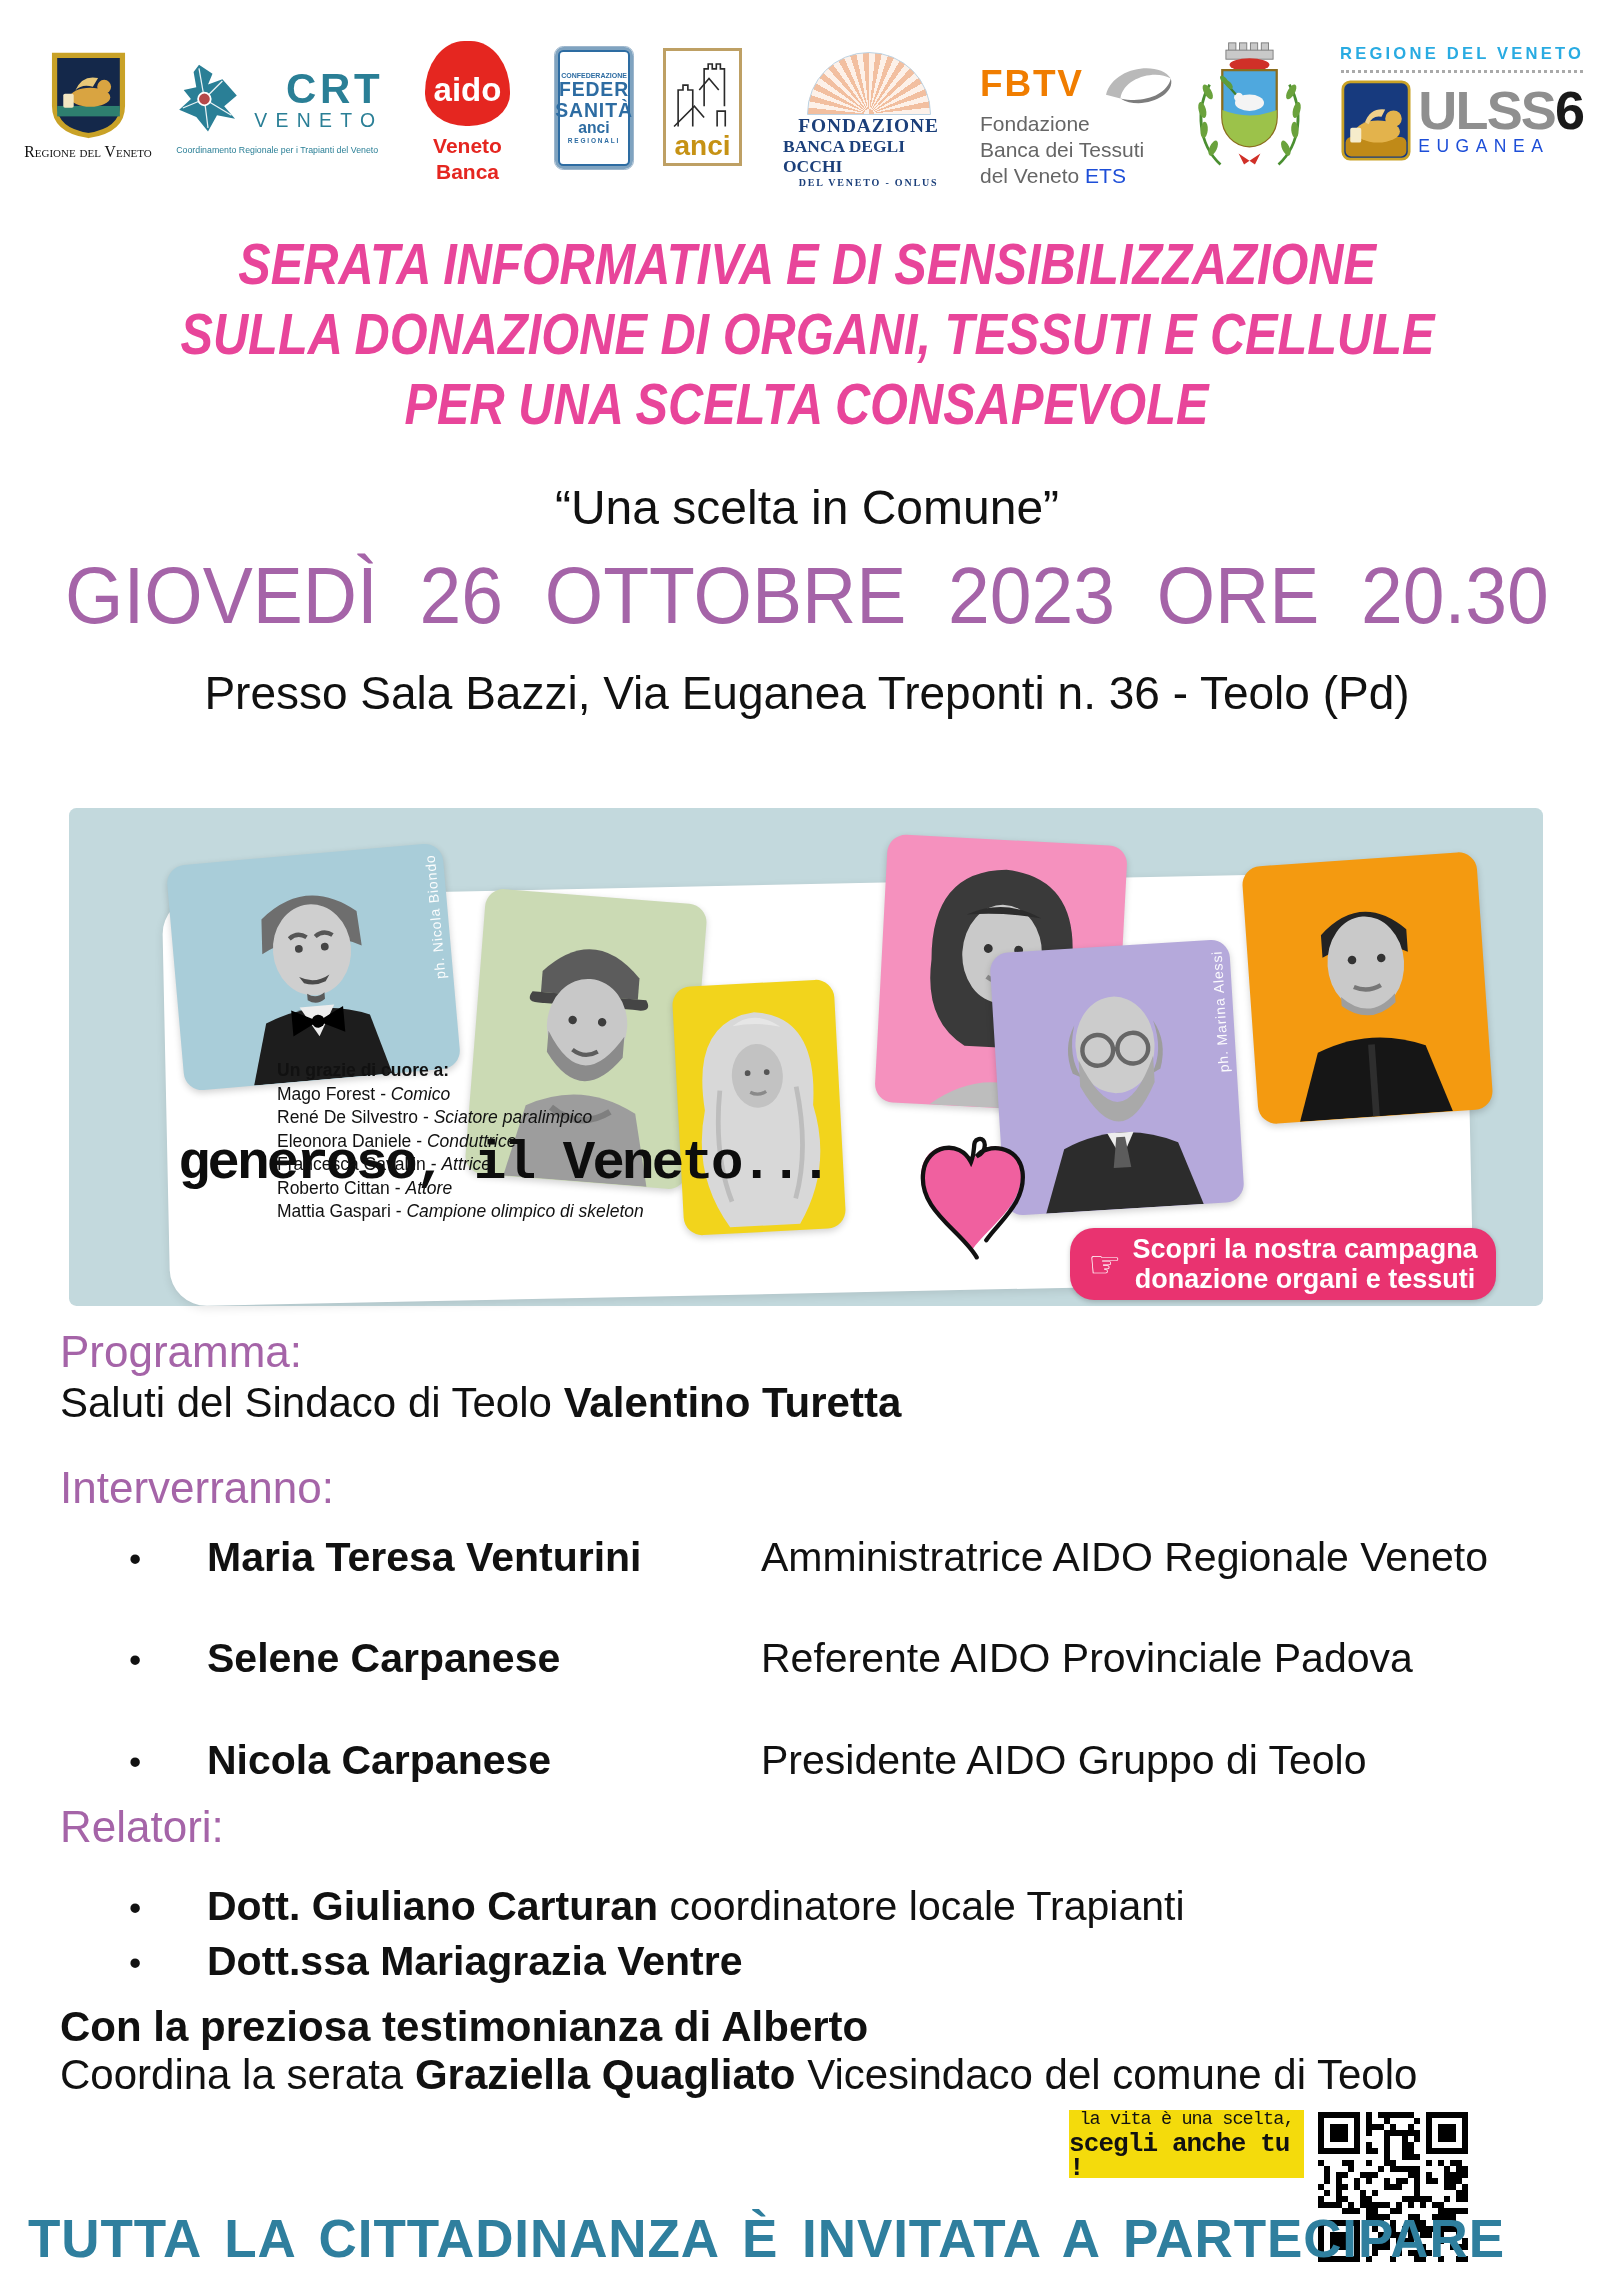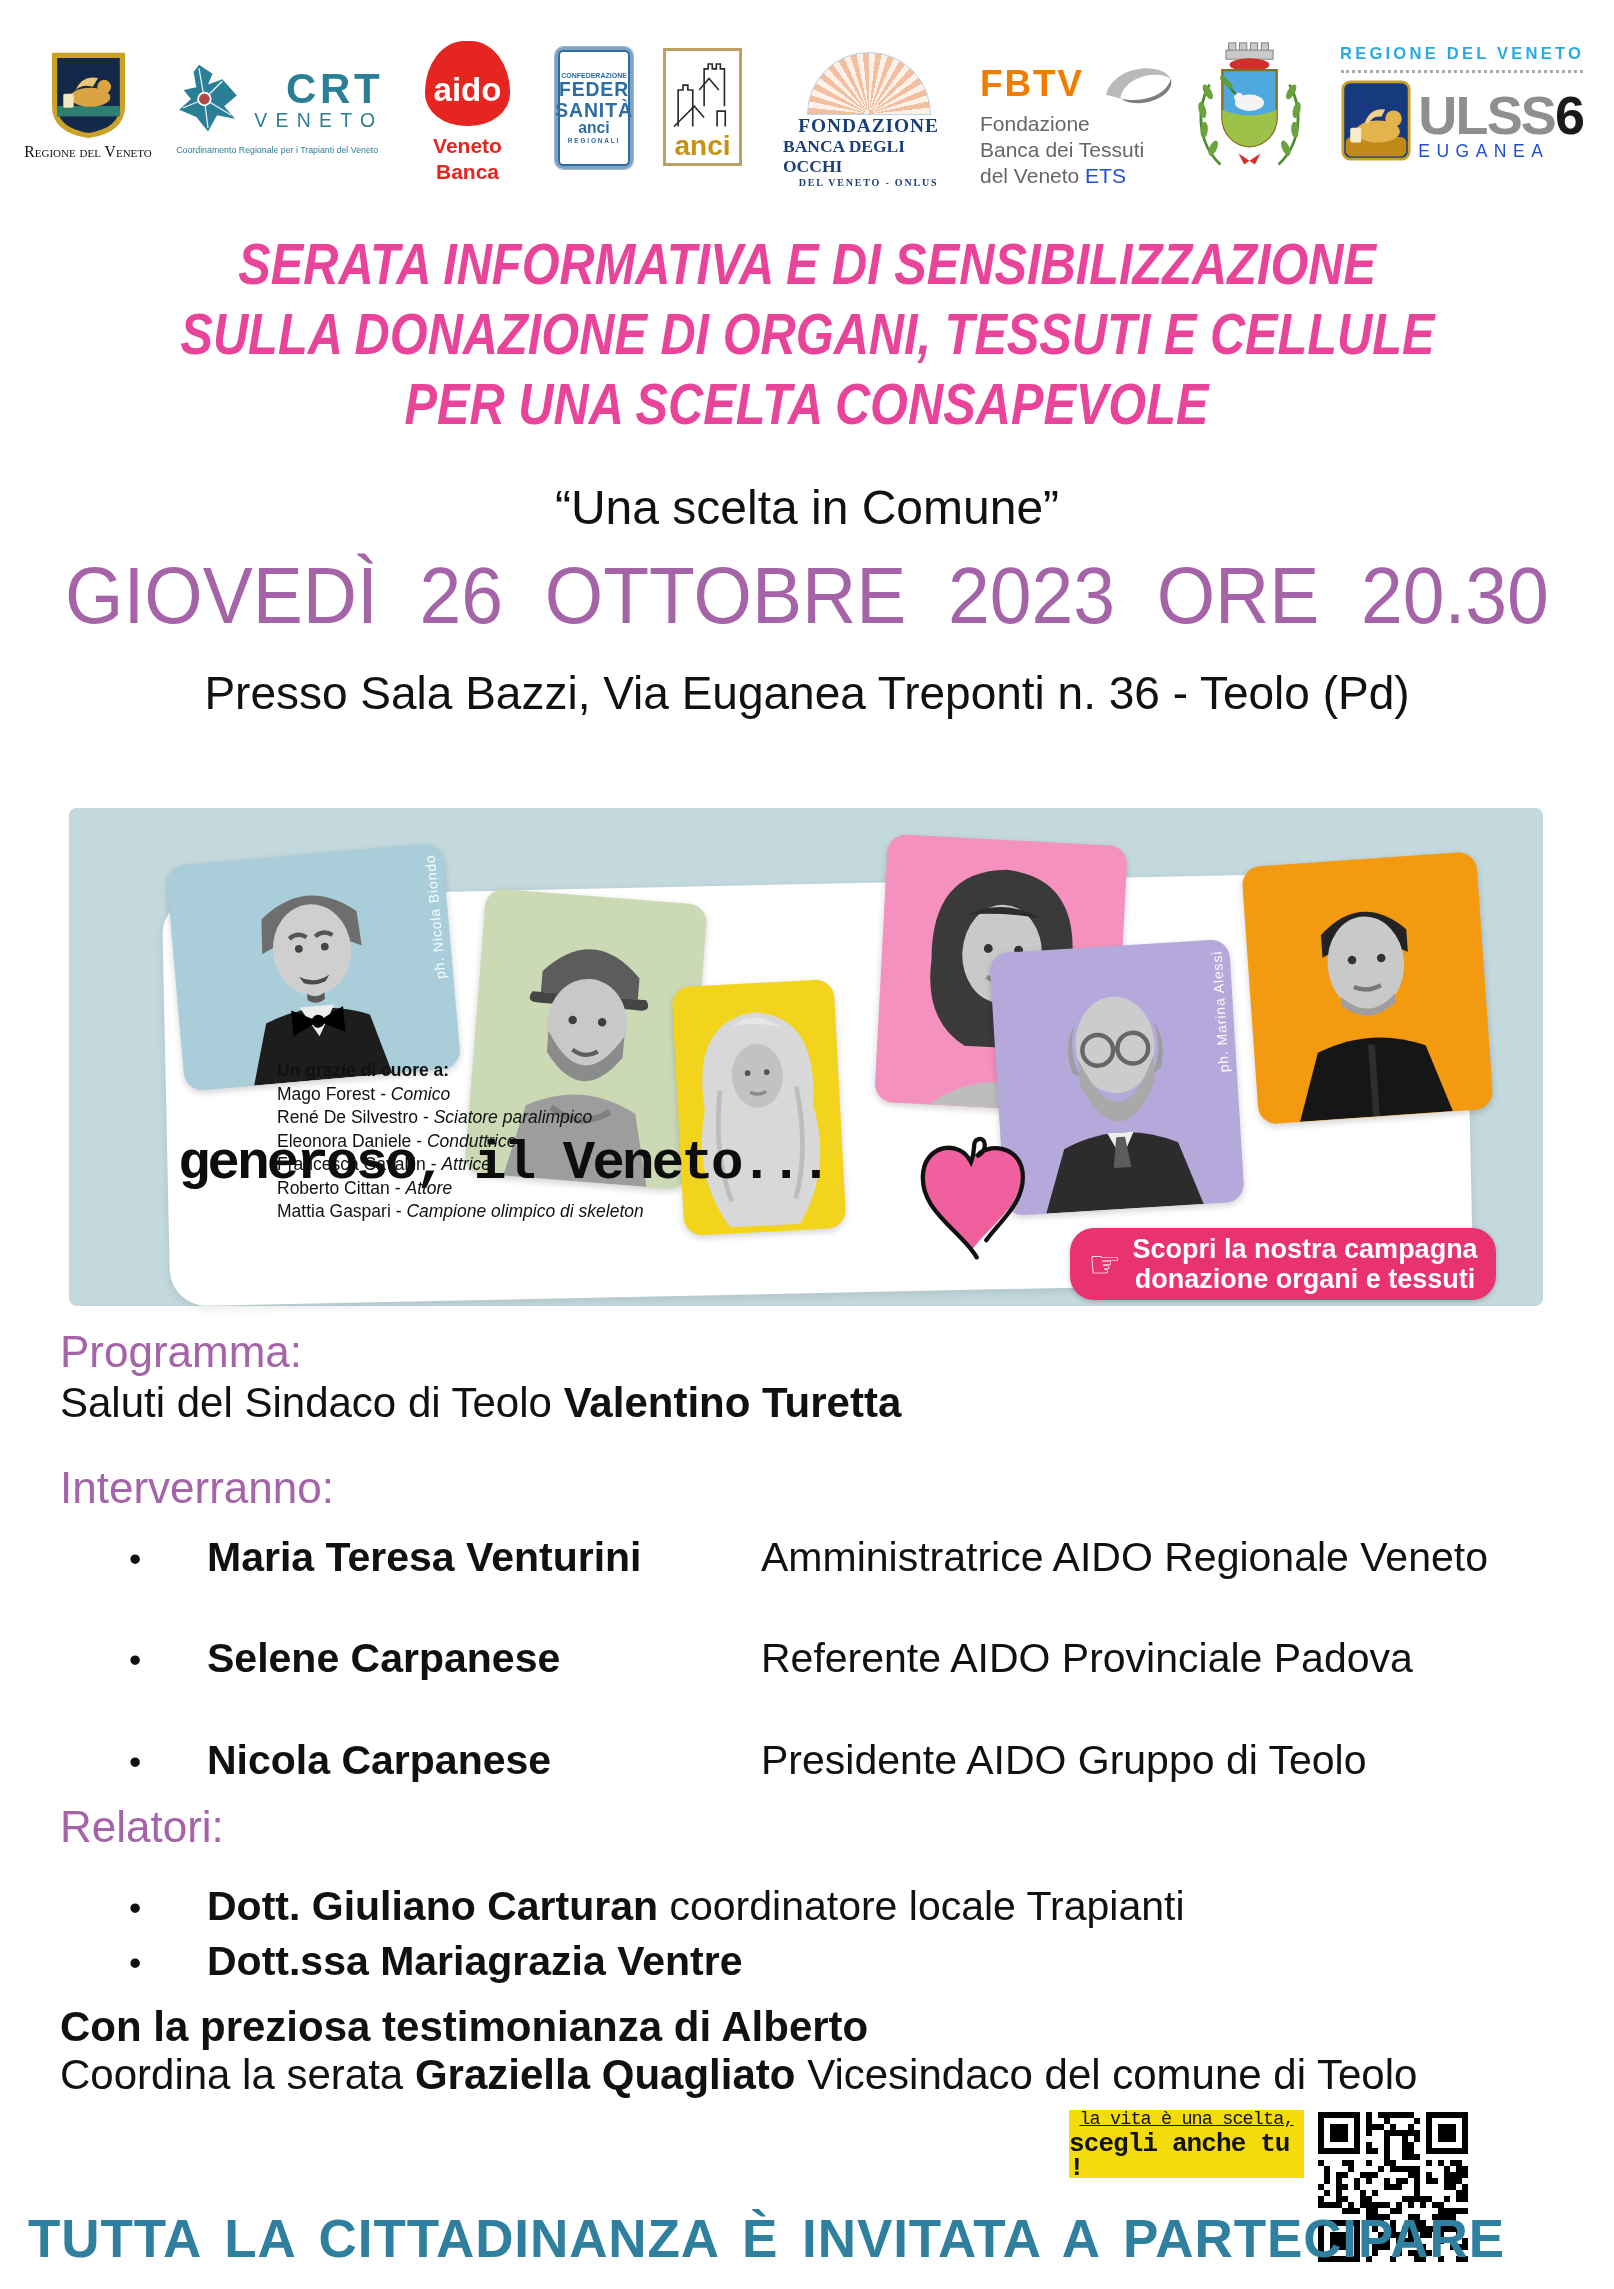--- a/index.html
+++ b/index.html
@@ -28,21 +28,21 @@
   .occhi-fan{width:122px;height:61px;border-radius:122px 122px 0 0;background:repeating-conic-gradient(from 270deg at 50% 100%, #F2BFA0 0deg 6deg, #FDF1E9 6deg 12deg);border:0.9px solid #BCD3E4;}
   .occhi-t1{font-family:"Liberation Serif",serif;font-weight:bold;color:var(--navy);font-size:19.4px;line-height:21px;letter-spacing:0.9px;}
   .occhi-t2{font-family:"Liberation Serif",serif;font-weight:bold;color:var(--navy);font-size:17.5px;line-height:20px;}
   .occhi-t3{font-family:"Liberation Serif",serif;font-weight:bold;color:var(--navy);font-size:10px;letter-spacing:1.8px;line-height:14px;}
   .fbtv-top{display:flex;align-items:center;gap:13px;}
   .fbtv-abbr{color:var(--fbtv_orange);font-weight:bold;font-size:37px;letter-spacing:1.8px;}
   .fbtv-line{color:#666;font-size:21px;line-height:26px;text-align:left;}
   .fbtv-ets{color:#1d4ed8;}
   .ulss-head{color:var(--ulss_blue);font-weight:bold;font-size:16.6px;letter-spacing:3.2px;white-space:nowrap;}
   .ulss-dots{width:242px;border-bottom:3.7px dotted #A9A9A9;margin:5.5px 0 7.4px 0;}
-  .ulss-row{display:flex;align-items:flex-end;gap:7.4px;}
+  .ulss-row{display:flex;align-items:center;gap:7.4px;}
   .ulss-brand{font-size:54px;font-weight:bold;color:#8F8F8F;letter-spacing:-1.8px;line-height:52px;}
   .ulss-six{color:#1a1a1a;}
   .ulss-sub{font-size:17.5px;color:#1d4ed8;letter-spacing:6.5px;line-height:20px;}
   
   .title-line{font-size:58px;line-height:70px;font-weight:bold;font-style:italic;color:var(--pink);}
   .title-line>span{display:inline-block;transform:scaleX(.84);transform-origin:center;white-space:nowrap;}
   .quote{font-size:48px;color:#111;}
   .datetime{color:var(--purple);font-size:79px;font-weight:400;}
   .datetime>span{display:inline-block;transform:scaleX(.95);transform-origin:center;word-spacing:22px;white-space:nowrap;}
   .venue{font-size:46px;color:#111;}
@@ -71,21 +71,21 @@
   
   .h-purple{color:var(--purple);font-size:44px;}
   .body-line{color:#111;font-size:42px;}
   .b{font-weight:bold;}
   .brow{position:absolute;left:129px;display:flex;align-items:baseline;color:#111;font-size:41px;}
   .bdot{width:78px;font-size:35px;}
   .bname{width:554px;font-weight:bold;}
   .brole{white-space:nowrap;}
   
   .sticker{left:1069px;top:2110px;width:235px;height:68px;background:var(--sticker_yellow);display:flex;flex-direction:column;align-items:center;justify-content:center;font-family:"Liberation Mono",monospace;color:#111;}
-  .sticker-l1{font-size:18.5px;line-height:24px;letter-spacing:-0.9px;text-decoration:underline;}
+  .sticker-l1{font-size:18.5px;line-height:24px;letter-spacing:-0.9px;}
   .sticker-l2{font-size:26px;font-weight:bold;line-height:24px;letter-spacing:-0.9px;}
   .qr{left:1318px;top:2112px;width:150px;height:150px;background:#fff;}
   .invite{left:28px;top:2208px;color:var(--teal);font-weight:bold;font-size:53px;letter-spacing:0.9px;word-spacing:8.3px;white-space:nowrap;}
 </style>
 </head>
 <body style="--pink: #E8459A; --purple: #A564A8; --teal: #2F7F9E; --badge_pink: #E93370; --banner_bg: #C3D9DD; --sticker_yellow: #F4DB0C; --aido_red: #E52620; --crt_teal: #2A7F96; --fbtv_orange: #F07D00; --ulss_blue: #29ABE2;">
 
 <div class="logo" style="left:26px;top:52px;width:124px;">
   <svg width="79" height="87" viewBox="0 0 90 100">
     <path d="M6,4 h78 v58 q0,28 -39,34 q-39,-6 -39,-34 Z" fill="#14284a" stroke="#C9A227" stroke-width="6"></path>

